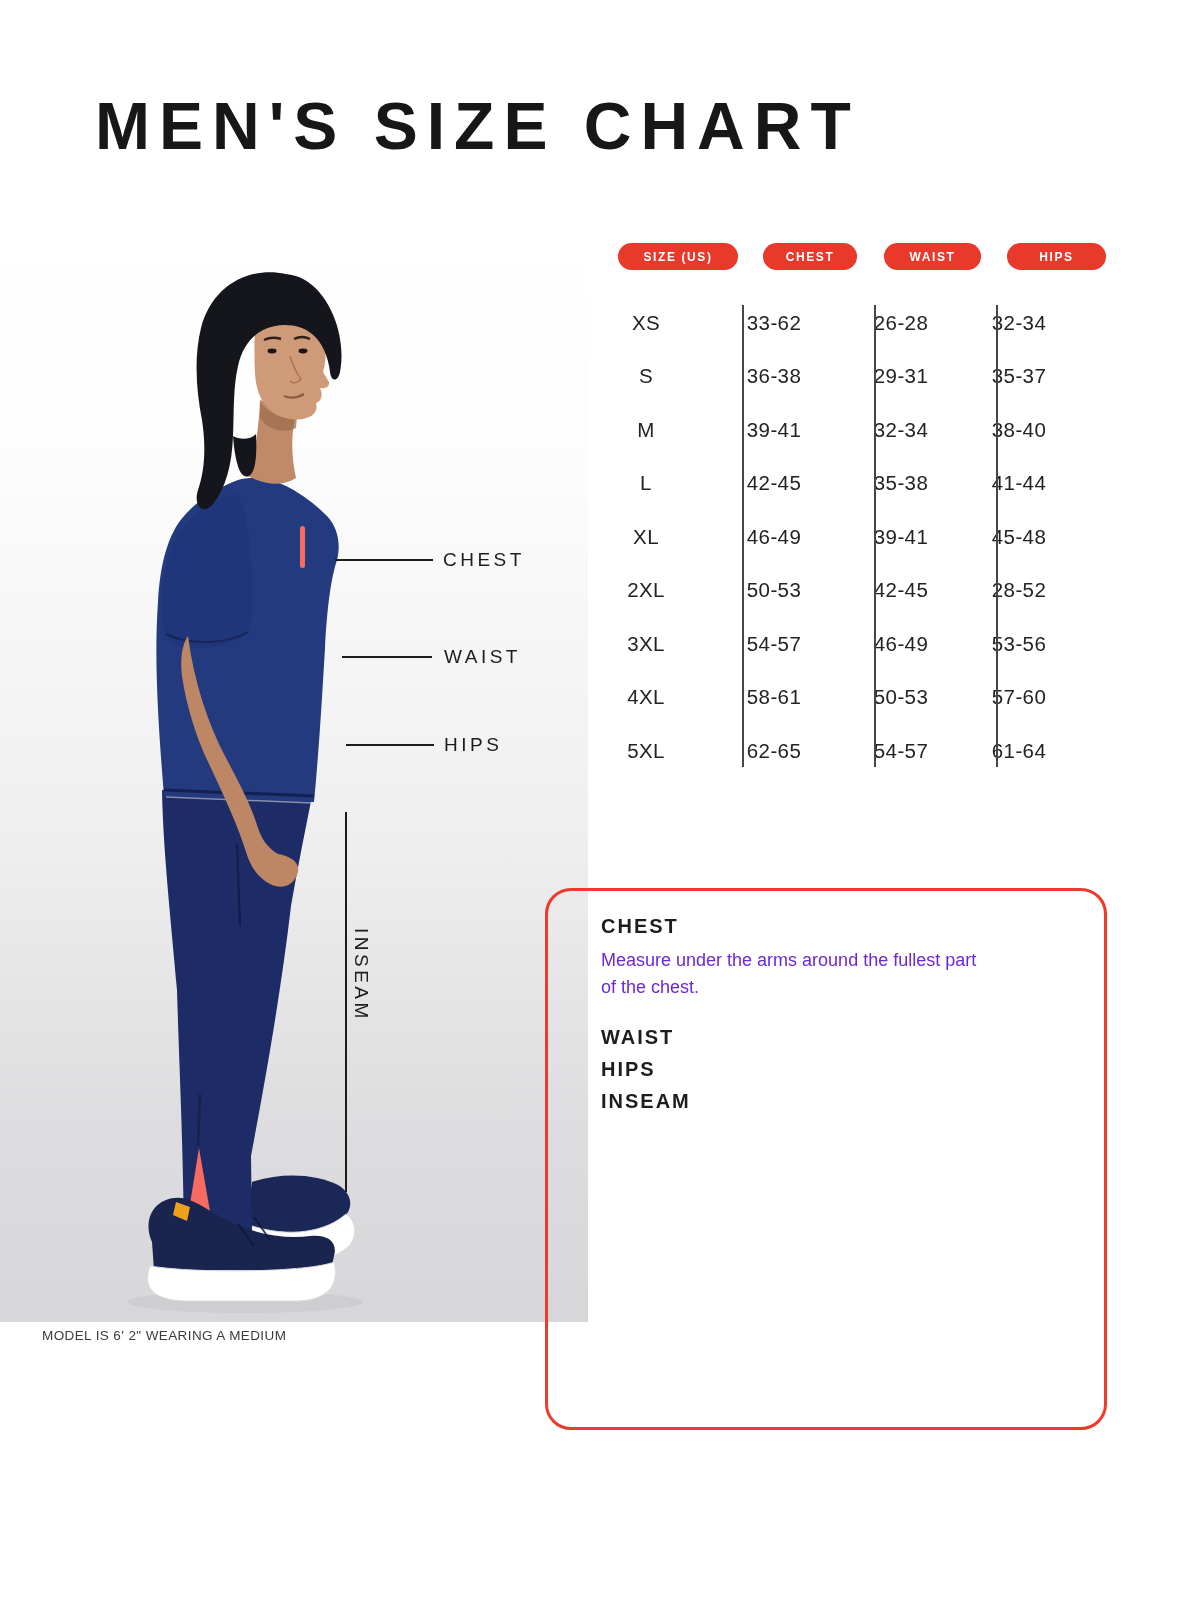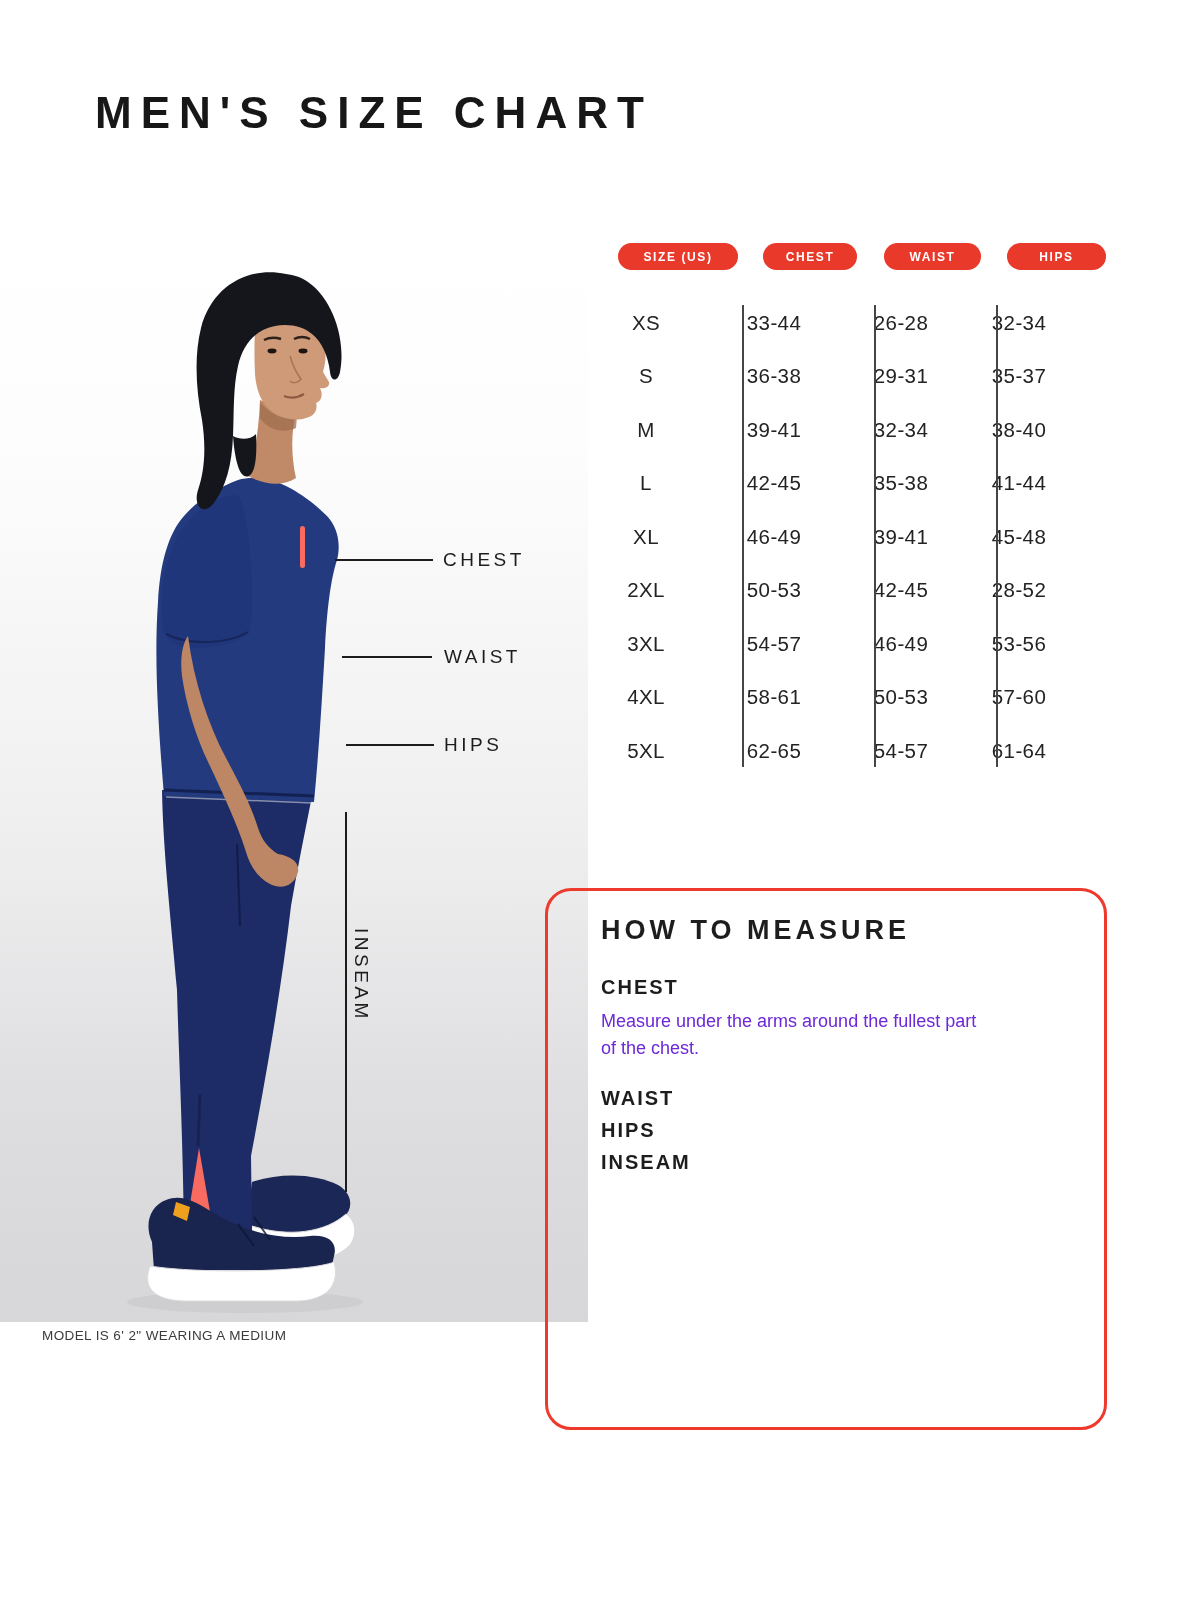--- a/index.html
+++ b/index.html
@@ -1,20 +1,20 @@
 <!DOCTYPE html>
 <html><head>
 <meta charset="utf-8">
 <style>
   html,body{margin:0;padding:0;background:#ffffff;}
   body{font-family:"Liberation Sans", sans-serif; -webkit-font-smoothing:antialiased;}
   #canvas{position:relative;width:1200px;height:1600px;background:#ffffff;overflow:hidden;margin:0 auto;}
 
   
-  .page-title{position:absolute;left:95px;top:88px;font-size:44px;font-weight:bold;
+  .page-title{position:absolute;left:95px;top:88px;font-size:66px;font-weight:bold;
     letter-spacing:9px;color:#171717;white-space:nowrap;}
 
   
   .photo{position:absolute;left:0;top:230px;width:588px;height:1092px;
     background:linear-gradient(180deg,#ffffff 0%,#fdfdfd 20%,#f0eff0 55%,#dddcde 82%,#d7d6d8 100%);}
   .photo svg{position:absolute;left:0;top:0;}
 
   
   .mline{position:absolute;height:2px;background:#1c1c1c;}
   .mlabel{position:absolute;font-size:19px;letter-spacing:3.5px;color:#1d1d1d;white-space:nowrap;}
@@ -126,21 +126,21 @@
   <div class="photo-caption">MODEL IS 6' 2" WEARING A MEDIUM</div>
 
   <div class="pill" id="pill-size">SIZE (US)</div>
   <div class="pill" id="pill-chest">CHEST</div>
   <div class="pill" id="pill-waist">WAIST</div>
   <div class="pill" id="pill-hips">HIPS</div>
 
   <div class="tbody" id="size-table-body">
       <div class="trow">
         <div class="tcell">XS</div>
-        <div class="tcell">33-44</div>
+        <div class="tcell">33-62</div>
         <div class="tcell">26-28</div>
         <div class="tcell">32-34</div>
       </div>
       <div class="trow">
         <div class="tcell">S</div>
         <div class="tcell">36-38</div>
         <div class="tcell">29-31</div>
         <div class="tcell">35-37</div>
       </div>
       <div class="trow">
@@ -185,21 +185,20 @@
         <div class="tcell">54-57</div>
         <div class="tcell">61-64</div>
       </div>
     </div>
 
   <div class="tdivider" style="left:742px;"></div>
   <div class="tdivider" style="left:874px;"></div>
   <div class="tdivider" style="left:996px;"></div>
 
   <div class="htm-box">
-    <div class="htm-title">HOW TO MEASURE</div>
 
     <div>
       <div class="htm-heading">CHEST</div>
       <div class="htm-body">Measure under the arms around the fullest part
 of the chest.</div>
     </div>
 
     <div>
       <div class="htm-heading">WAIST</div>
     </div>

